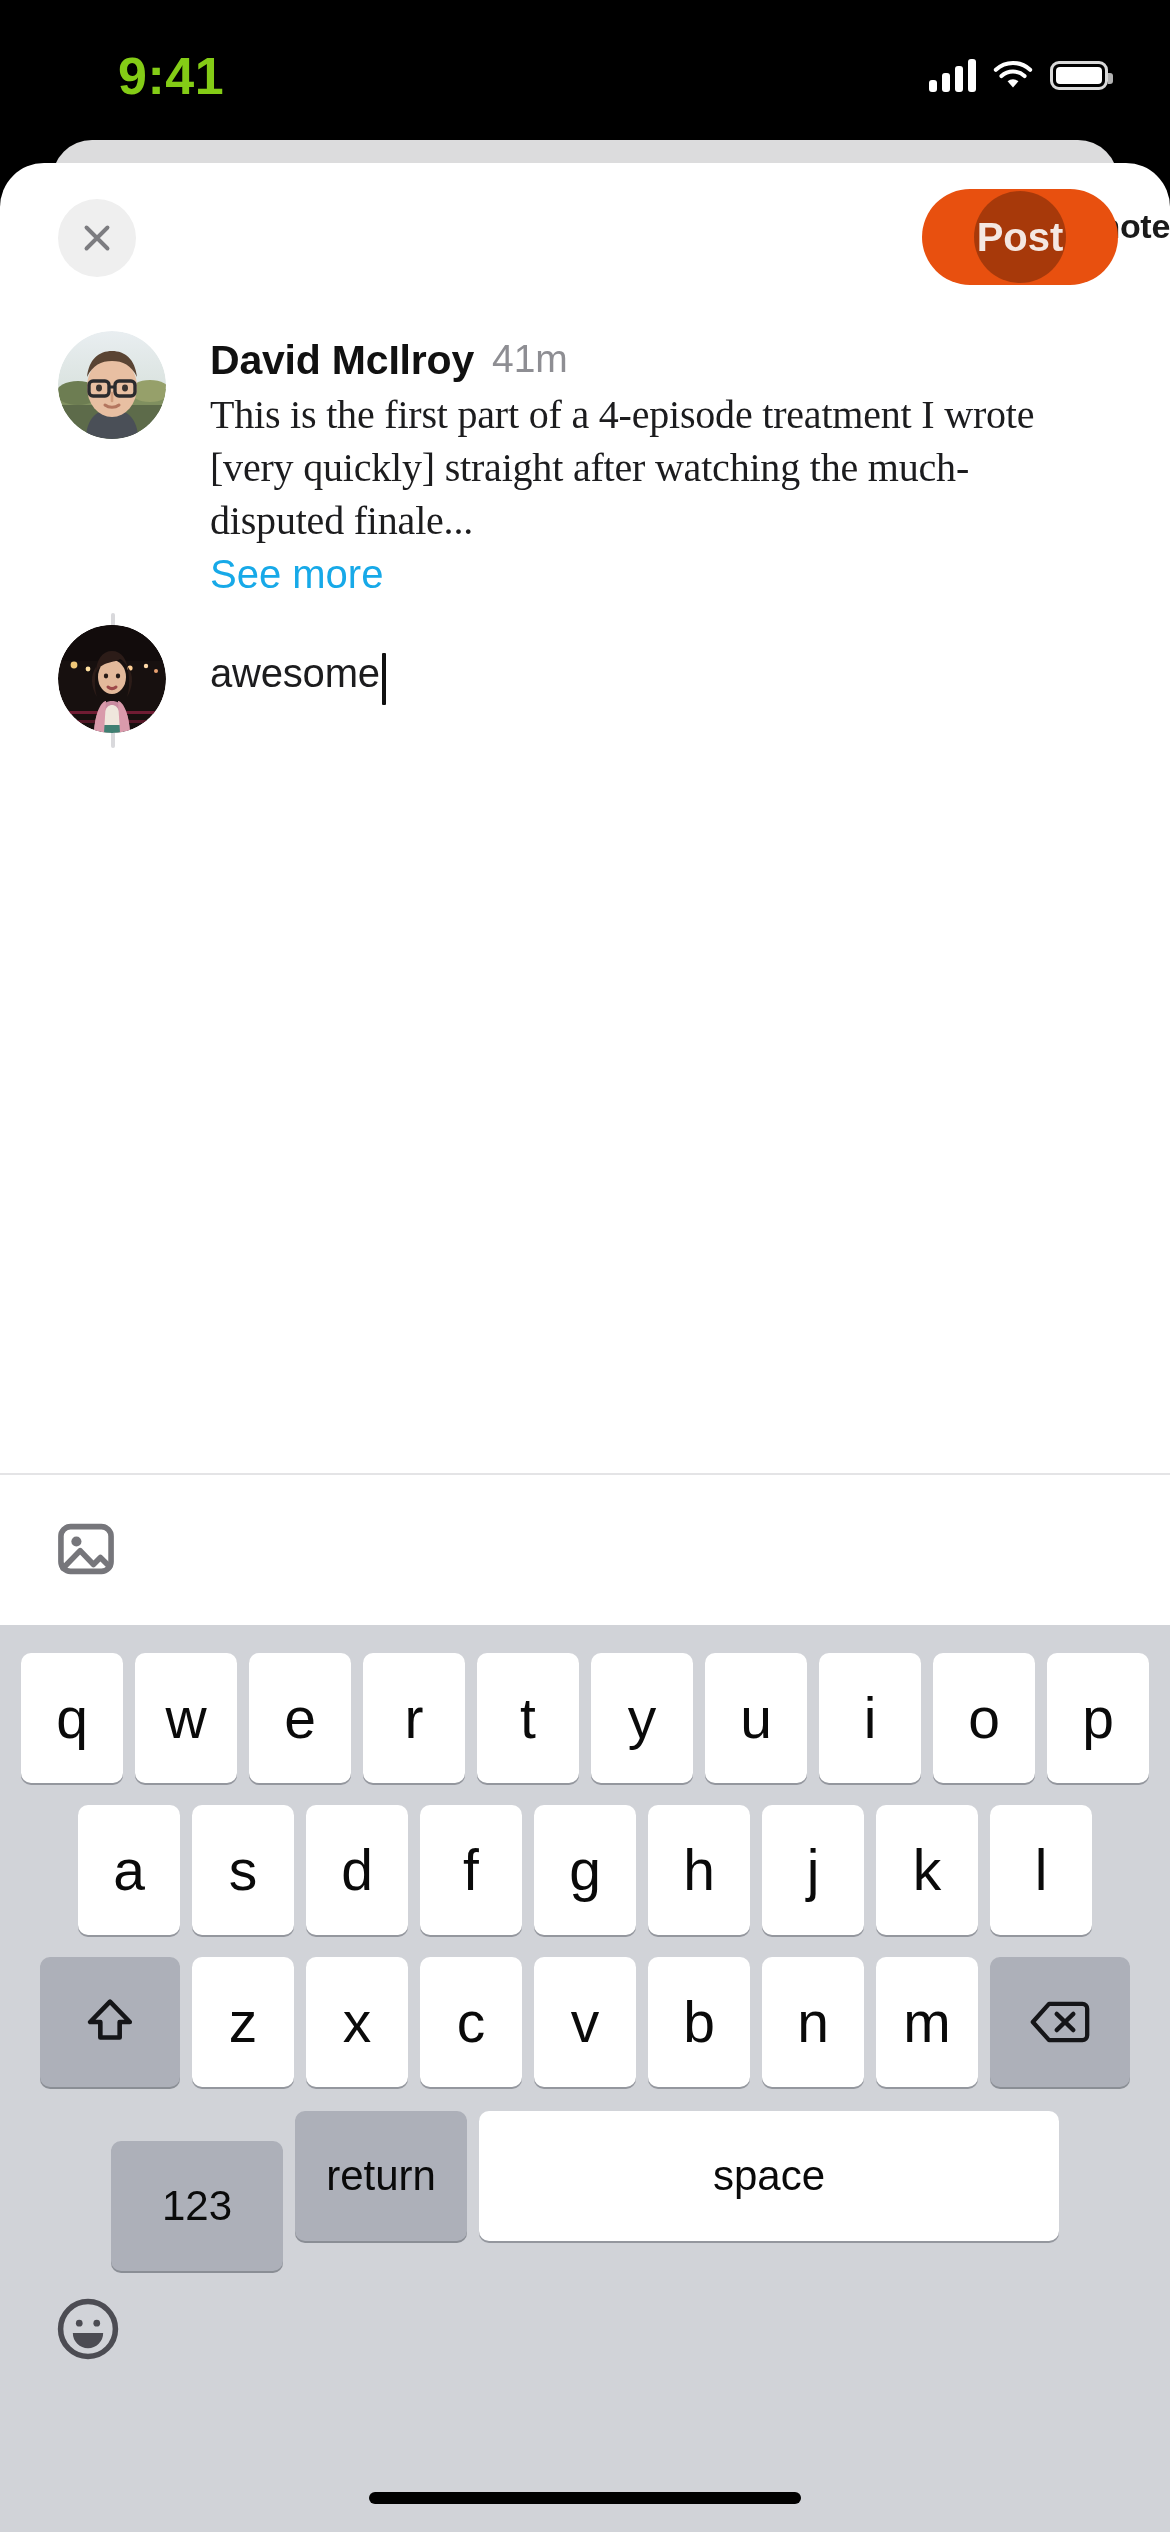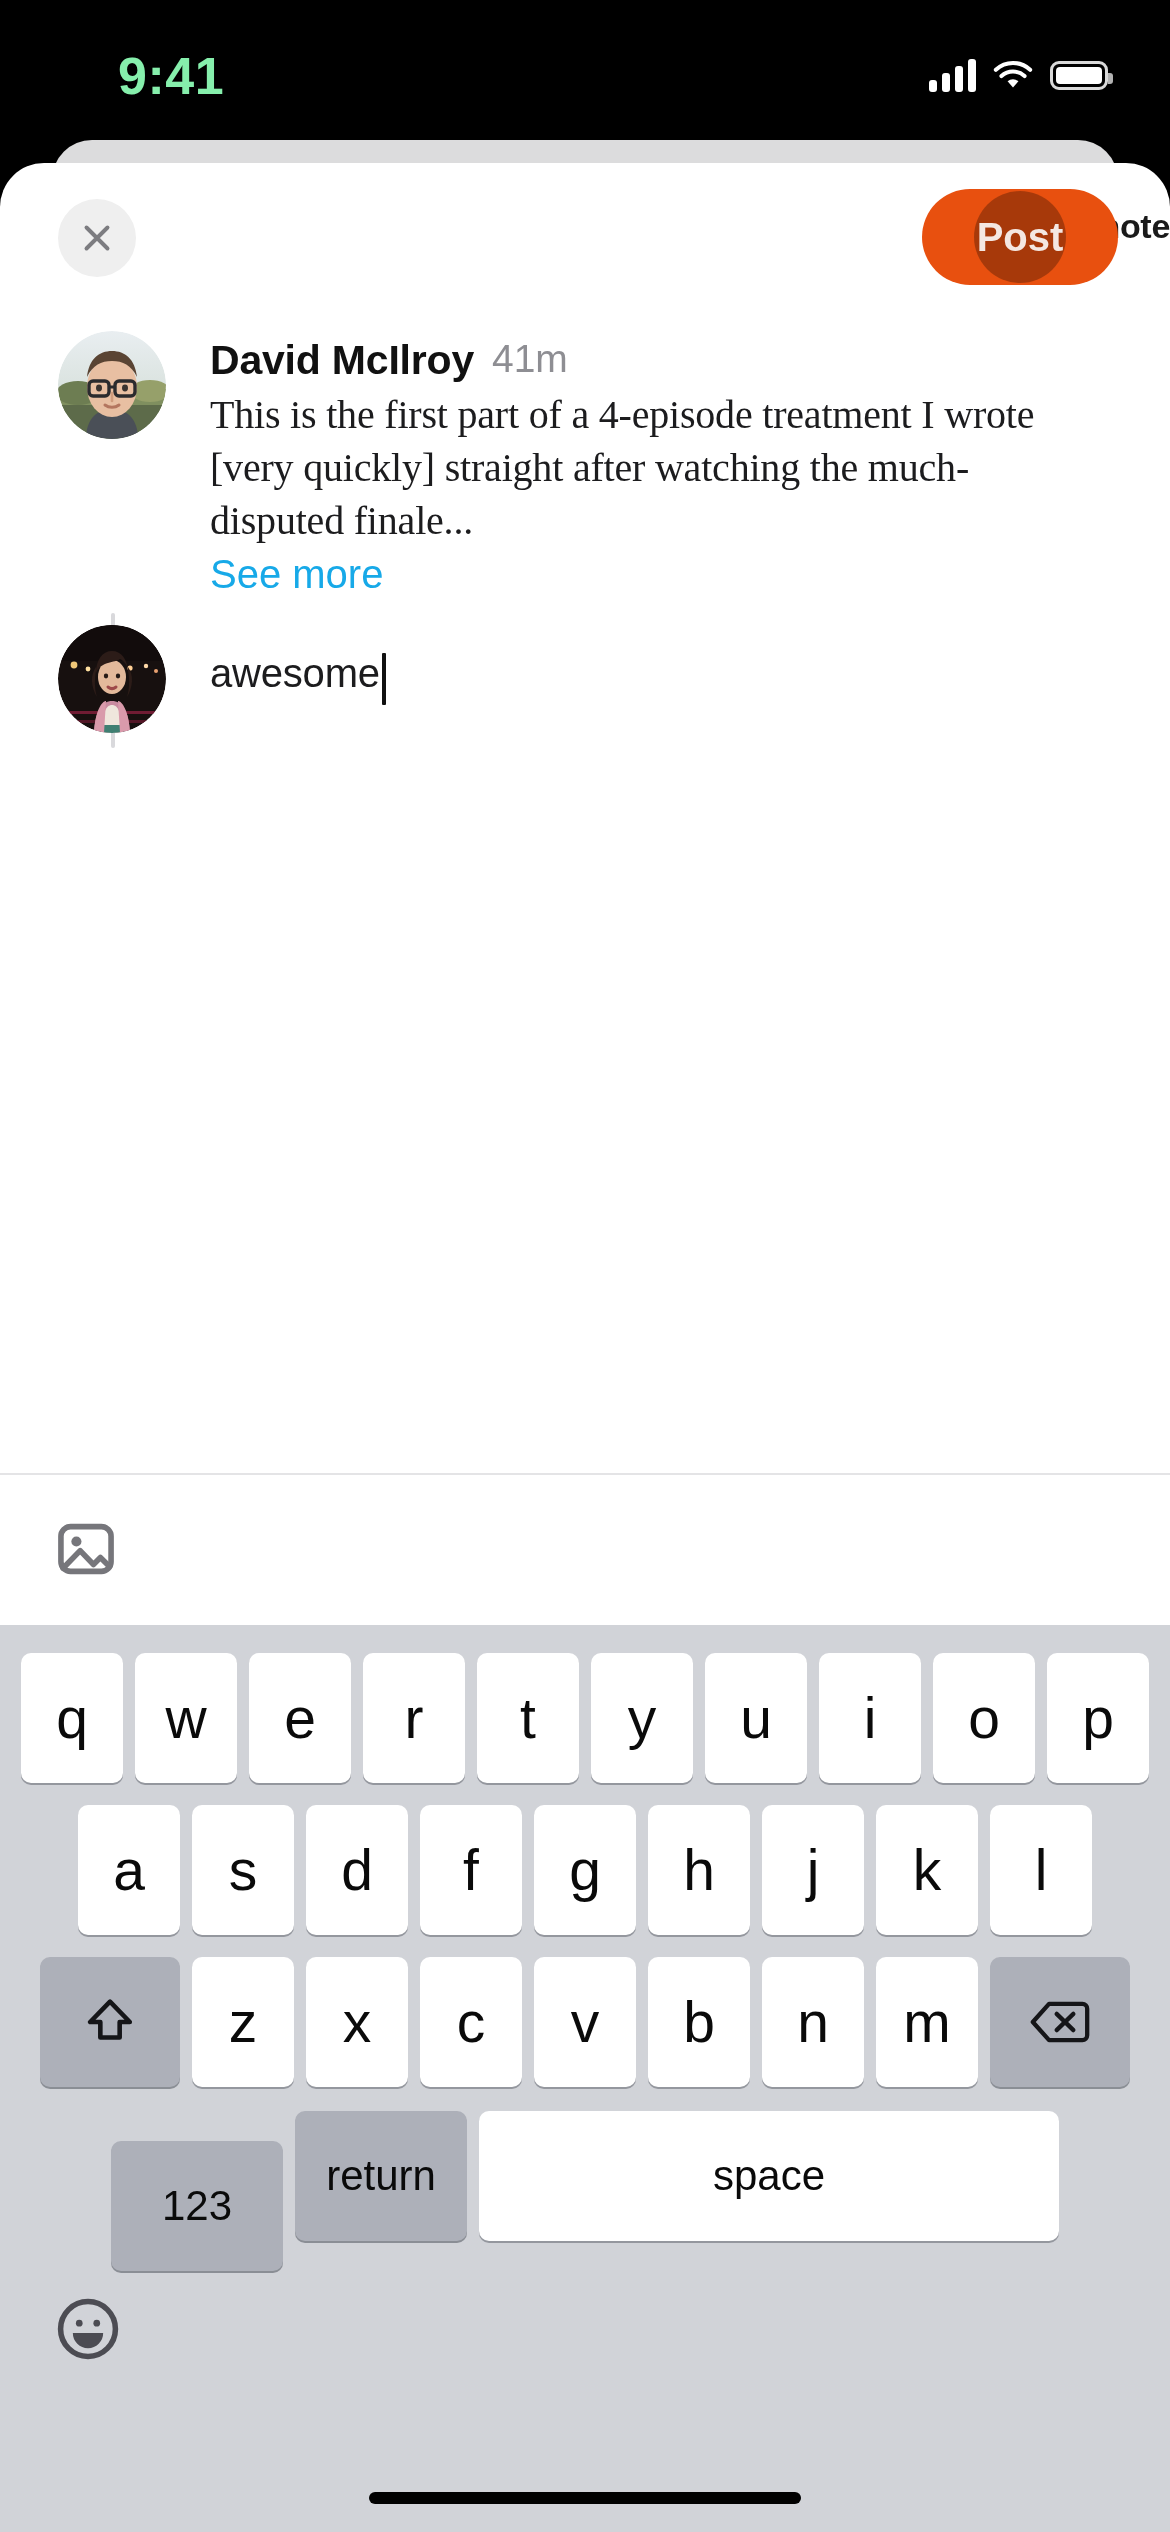--- a/index.html
+++ b/index.html
@@ -7,21 +7,21 @@
     width:1170px; height:2532px;
     background:#000;
     font-family:"Liberation Sans", sans-serif;
     overflow:hidden;
   }
   #screen { position:relative; width:1170px; height:2532px; background:#000; }
 
   
   .statusbar {
     position:absolute; top:0; left:0; width:1170px; height:150px;
-    color:#86efac;
+    color:#84cc16;
   }
   .sb-time {
     position:absolute; left:118px; top:46px;
     font-size:52px; font-weight:600; letter-spacing:0.5px;
   }
   .sb-right { position:absolute; right:62px; top:58px; display:flex; align-items:center; gap:16px; }
   .bars { display:flex; align-items:flex-end; gap:5px; height:34px; }
   .bars i { display:block; width:8px; background:#fff; border-radius:3px; }
   .bars i:nth-child(1){ height:12px; }
   .bars i:nth-child(2){ height:19px; }

